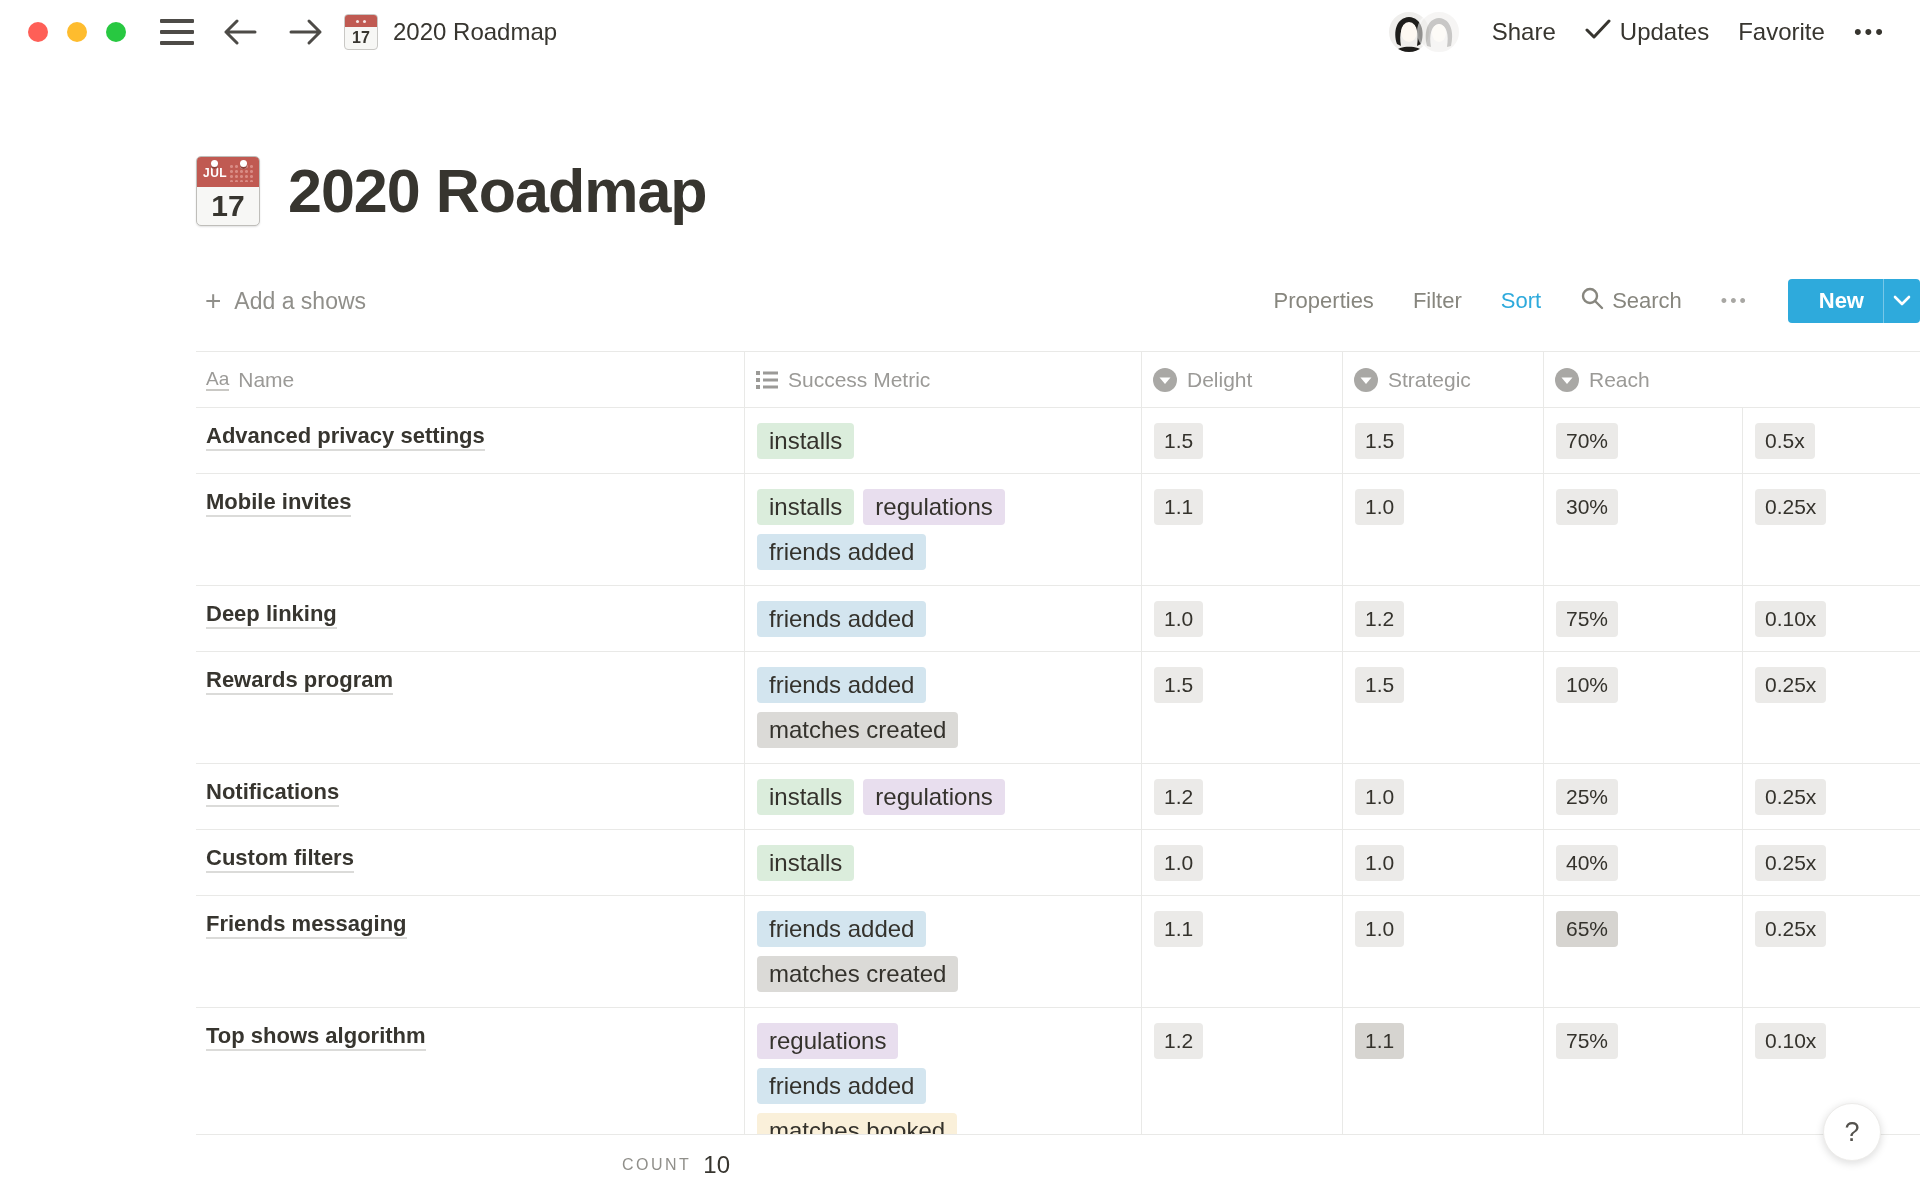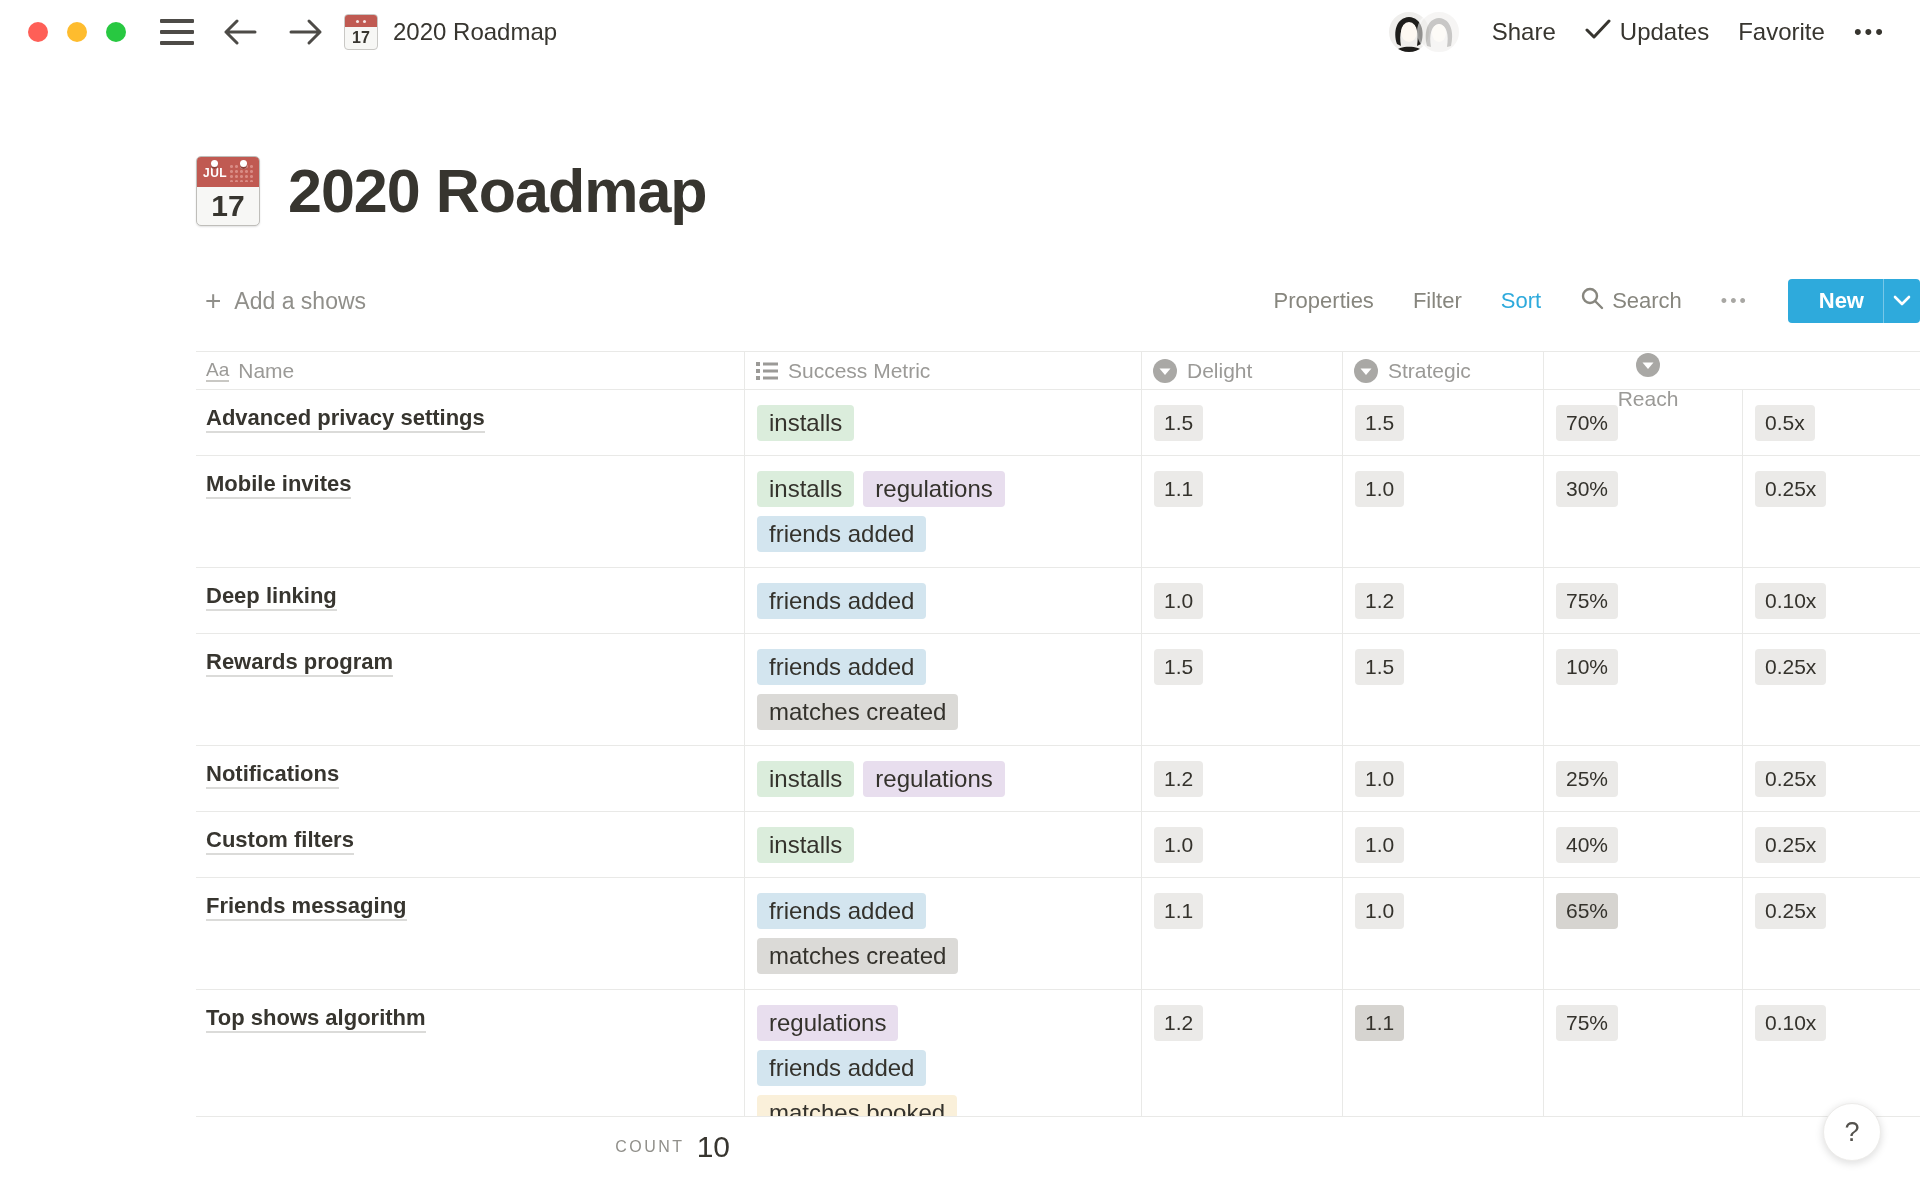--- a/index.html
+++ b/index.html
@@ -65,43 +65,43 @@
   .tool{font-size:22px;color:var(--toolbar-gray);cursor:pointer;margin-right:39px;display:flex;align-items:center;gap:8px;}
   .tool.sort{color:var(--accent);}
   .tool-more{font-size:18px;letter-spacing:3px;color:#A8A7A3;cursor:pointer;margin-right:39px;}
   .new-btn{display:flex;align-items:stretch;background:var(--accent);border-radius:4px;overflow:hidden;cursor:pointer;height:44px;padding-left:12px;}
   .new-label{color:#fff;font-size:22px;font-weight:600;display:flex;align-items:center;padding:0 19px;}
   .new-split{width:1px;background:rgba(255,255,255,.35);}
   .new-caret{width:36px;display:flex;align-items:center;justify-content:center;}
 
   
   .table{margin-top:27px;width:1724px;}
-  .thead{display:flex;border-top:1px solid var(--line);border-bottom:1px solid var(--line);height:39px;}
+  .thead{display:flex;border-top:1px solid var(--line);border-bottom:1px solid var(--line);height:57px;}
   .th{display:flex;align-items:center;gap:9px;font-size:21px;color:var(--gray-text);padding-left:10px;cursor:pointer;}
   .trow{display:flex;border-bottom:1px solid var(--line);}
-  .col-0{width:548px;} .col-1{width:397px;} .col-2{width:201px;} .col-3{width:201px;} .col-4{width:199px;flex-direction:column;} .col-5{flex:1;}
+  .col-0{width:548px;} .col-1{width:397px;} .col-2{width:201px;} .col-3{width:201px;} .col-4{width:199px;} .col-5{flex:1;}
   .th:not(.col-0), .td:not(.col-0){border-left:1px solid var(--line);}
   .td{padding-top:15px;}
   .td.name-cell{padding-left:10px;padding-right:16px;}
   .name-link{display:inline;font-size:22px;font-weight:600;color:var(--ink);cursor:pointer;
     border-bottom:2px solid rgba(55,53,47,.18);padding-bottom:1px;}
   .td.tags-cell{padding-left:12px;padding-right:12px;}
   .tag-line{display:flex;gap:9px;margin-bottom:9px;}
   .tag{font-size:24px;color:#34322C;border-radius:4px;padding:5px 12px;line-height:26px;white-space:nowrap;}
   .tag.green{background:var(--tag-green);} .tag.purple{background:var(--tag-purple);}
   .tag.blue{background:var(--tag-blue);} .tag.gray{background:var(--tag-gray);} .tag.yellow{background:var(--tag-yellow);}
   .td.num-cell{padding-left:12px;}
   .pill{display:inline-block;background:var(--pill);border-radius:4px;font-size:21px;color:#34322C;padding:4px 10px;line-height:28px;}
   .pill.dark{background:var(--pill-dark);}
   .row-clipped{height:127px;overflow:hidden;}
 
   
   .tfoot{width:548px;height:60px;display:flex;align-items:center;justify-content:flex-end;padding-right:14px;gap:12px;}
   .count-label{font-size:16px;letter-spacing:2.5px;color:#908F8A;cursor:pointer;}
-  .count-value{font-size:30px;color:var(--ink);cursor:pointer;}
+  .count-value{font-size:24px;color:var(--ink);cursor:pointer;}
 
   .help-btn{position:absolute;right:39px;bottom:39px;width:58px;height:58px;border-radius:50%;background:#fff;
     border:1px solid #EDECEA;box-shadow:0 2px 8px rgba(15,15,15,.15);display:flex;align-items:center;justify-content:center;
     font-size:27px;color:#54524D;cursor:pointer;}
 </style>
 </head>
 <body>
 
 <div class="topbar">
   <div class="tb-left">

